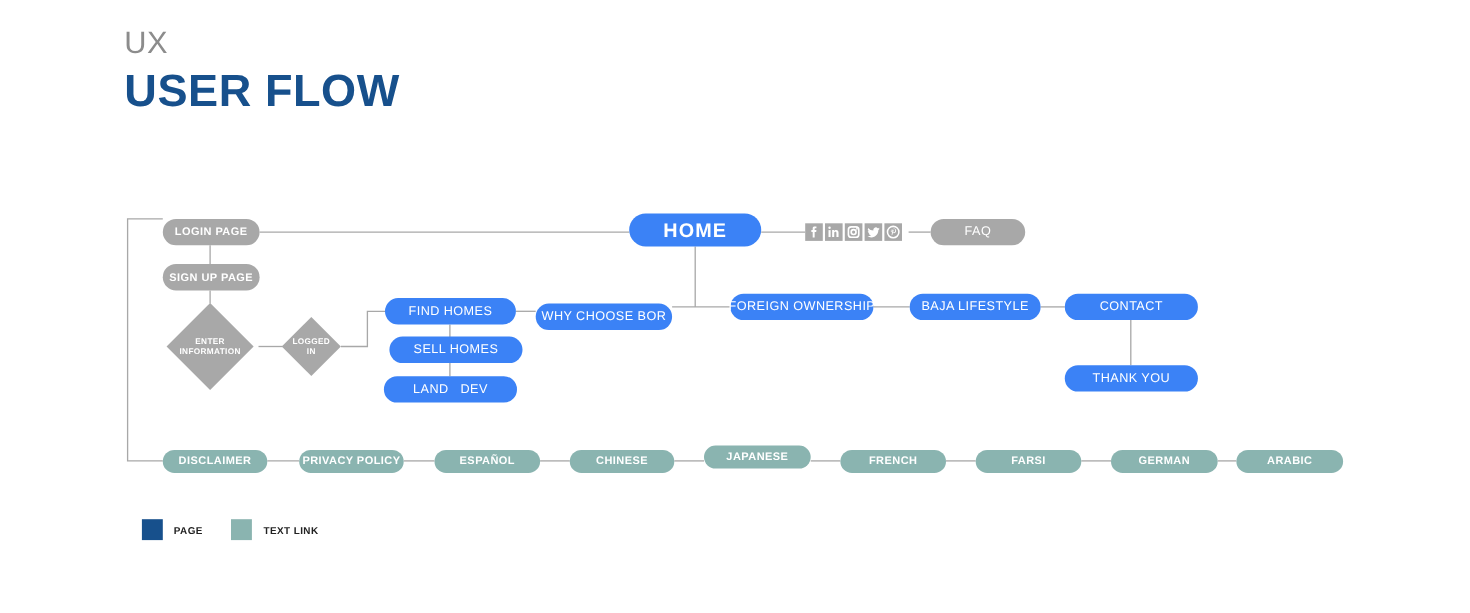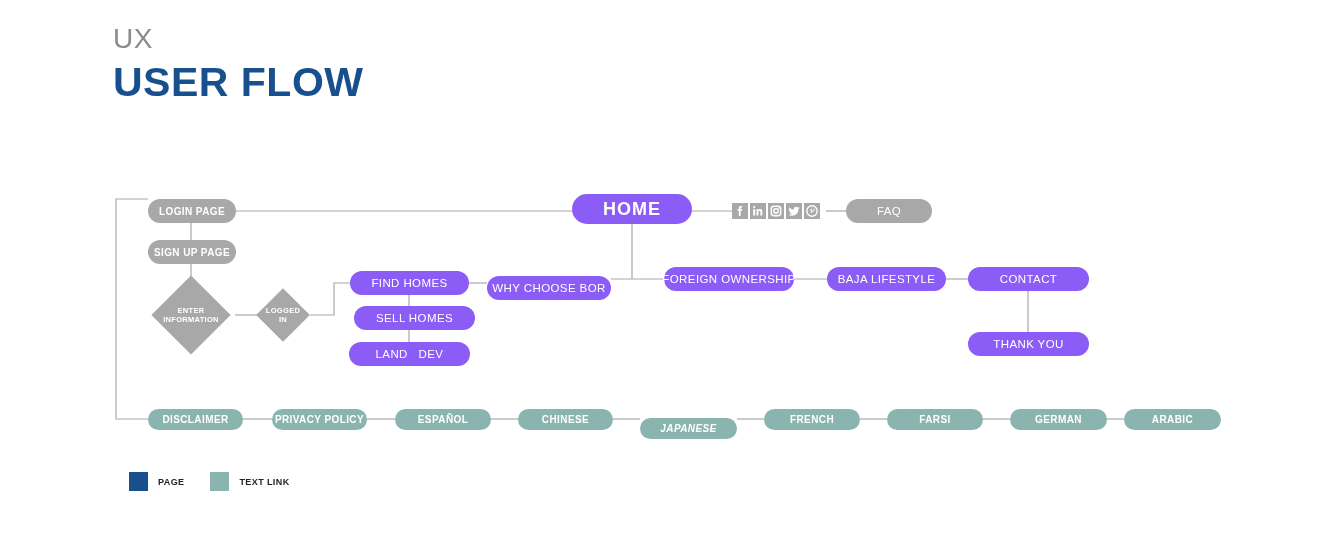--- a/index.html
+++ b/index.html
@@ -60,21 +60,21 @@
     box-sizing: border-box;
     display: flex;
     align-items: center;
     justify-content: center;
     border-radius: 999px;
     color: #ffffff;
     text-align: center;
     letter-spacing: 0.4px;
     white-space: pre;
   }
-  .node.page      { background: #8b5cf6; }
+  .node.page      { background: #3b82f6; }
   .node.gray      { background: #a8a8a8; }
   .node.textlink  { background: #8ab4b0; }
 
   .node.sm  { font-size: 10px;   font-weight: bold; }
   .node.md  { font-size: 11.5px; font-weight: normal; }
   .node.lg  { font-size: 18px;   font-weight: bold; letter-spacing: 1px; }
 
   
   .diamond {
     position: absolute;
@@ -290,21 +290,21 @@
   </div>
   <div class="node textlink sm" style="left:272px; top:409px; width:95px; height:21px;">
     <span>PRIVACY POLICY</span>
   </div>
   <div class="node textlink sm" style="left:395px; top:409px; width:96px; height:21px;">
     <span>ESPAÑOL</span>
   </div>
   <div class="node textlink sm" style="left:518px; top:409px; width:95px; height:21px;">
     <span>CHINESE</span>
   </div>
-  <div class="node textlink sm" style="left:640px; top:418px; width:97px; height:21px;font-style:italic;">
+  <div class="node textlink sm" style="left:640px; top:405px; width:97px; height:21px;">
     <span>JAPANESE</span>
   </div>
   <div class="node textlink sm" style="left:764px; top:409px; width:96px; height:21px;">
     <span>FRENCH</span>
   </div>
   <div class="node textlink sm" style="left:887px; top:409px; width:96px; height:21px;">
     <span>FARSI</span>
   </div>
   <div class="node textlink sm" style="left:1010px; top:409px; width:97px; height:21px;">
     <span>GERMAN</span>

